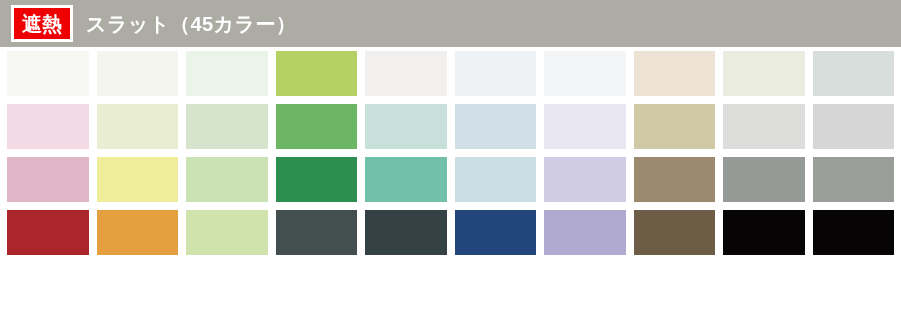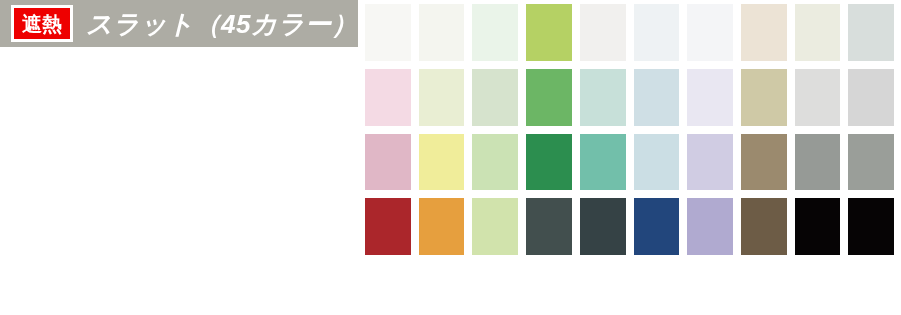--- a/index.html
+++ b/index.html
@@ -13,21 +13,21 @@
     background: #ffffff;
     font-family: "Liberation Sans", "DejaVu Sans", sans-serif;
     overflow: hidden;
   }
 
   .palette-panel {
     width: 901px;
     height: 255px;
     background: #ffffff;
     display: flex;
-    flex-direction: row;
+    flex-direction: column;
     box-sizing: border-box;
   }
 
   
   .palette-header {
     height: 47px;
     min-height: 47px;
     background: #adaca4;
     display: flex;
     align-items: center;
@@ -51,26 +51,25 @@
     color: #ffffff;
     font-size: 20px;
     font-weight: bold;
     line-height: 1;
     letter-spacing: 0px;
     white-space: nowrap;
   }
 
   .palette-title {
     color: #ffffff;
-    font-size: 26px;
+    font-size: 20px;
     font-weight: bold;
     line-height: 1;
     letter-spacing: 0.5px;
     white-space: nowrap;
-    font-style: italic;
   }
 
   
   .swatch-grid {
     flex: 1;
     padding: 4px 7px 0 7px;
     box-sizing: border-box;
     display: flex;
     flex-direction: column;
     gap: 8px;

